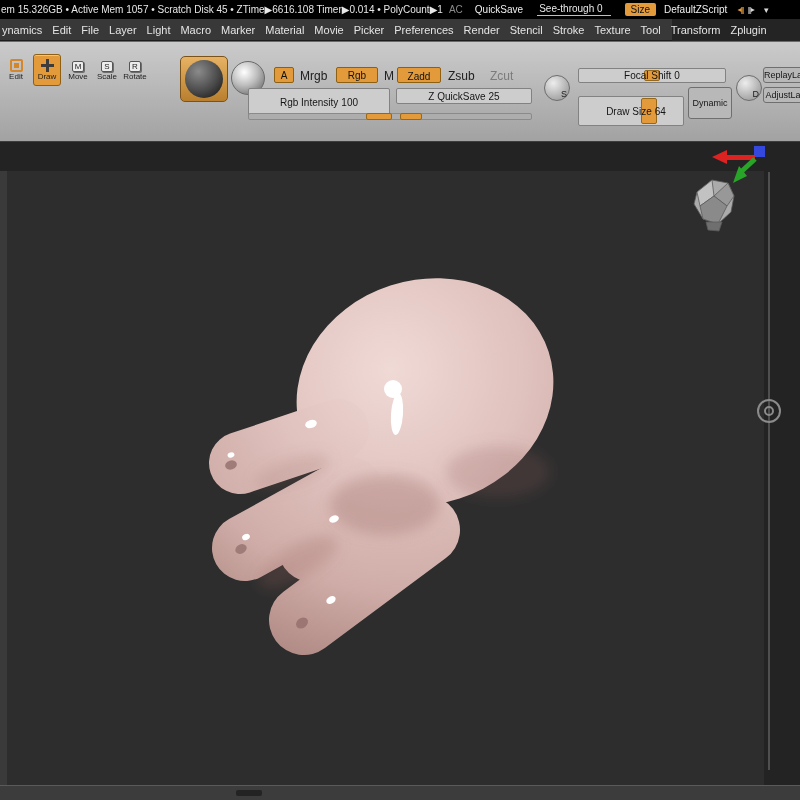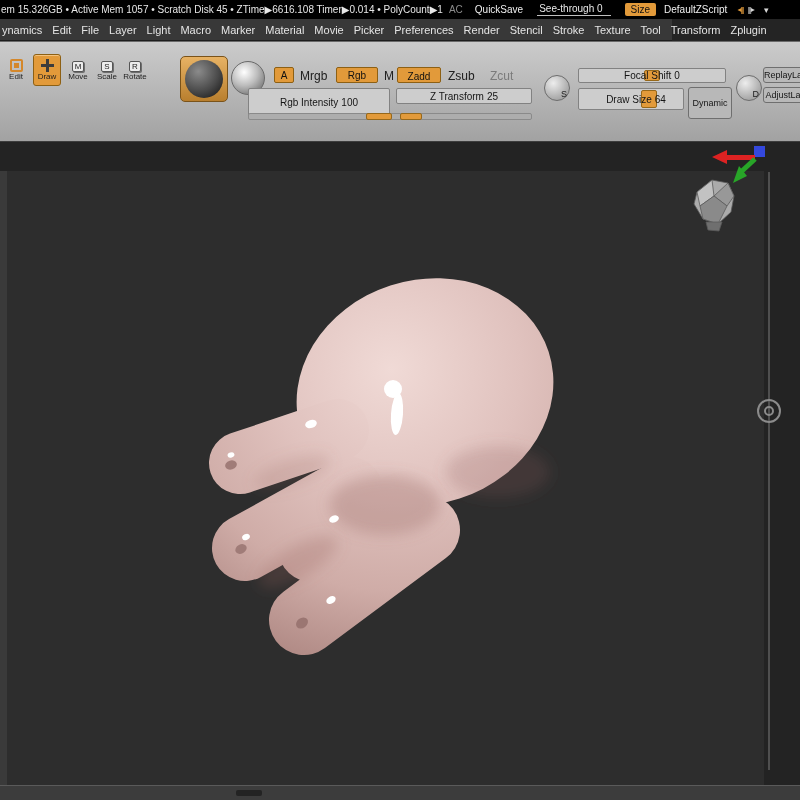--- a/index.html
+++ b/index.html
@@ -169,40 +169,40 @@
   <span class="chan-label dim" style="left:490px;">Zcut</span>
 
   <div class="zslider" style="left:248px; top:46px; width:142px; height:28px;">
     <span class="txt">
       <span>Rgb Intensity</span>
       <span>100</span>
     </span>
   </div>
   <div class="zslider" style="left:396px; top:46px; width:136px; height:16px;">
     <span class="txt">
-      <span>Z Transform</span>
+      <span>Z QuickSave</span>
       <span>25</span>
     </span>
   </div>
   <div class="track"></div>
   <div class="track-knob" style="left:366px; width:26px;"></div>
   <div class="track-knob" style="left:400px; width:22px;"></div>
 
   <div class="dial" style="left:544px; top:33px;">
     <span class="dl">S</span>
   </div>
 
   <div class="zslider" style="left:578px; top:26px; width:148px; height:15px;">
     <div class="knob-in" style="left:calc(50% - 8px);"></div>
     <span class="txt">
       <span>Focal Shift</span>
       <span>0</span>
     </span>
   </div>
-  <div class="zslider" style="left:578px; top:46px; width:106px; height:22px;padding-left:10px;">
+  <div class="zslider" style="left:578px; top:54px; width:106px; height:30px;padding-left:10px;">
     <div class="knob-in" style="left:60%;"></div>
     <span class="txt">
       <span>Draw Size</span>
       <span>64</span>
     </span>
   </div>
   <div class="mini-btn" style="left:688px; top:45px; width:44px; height:32px;">
     <span>Dynamic</span>
   </div>
 

